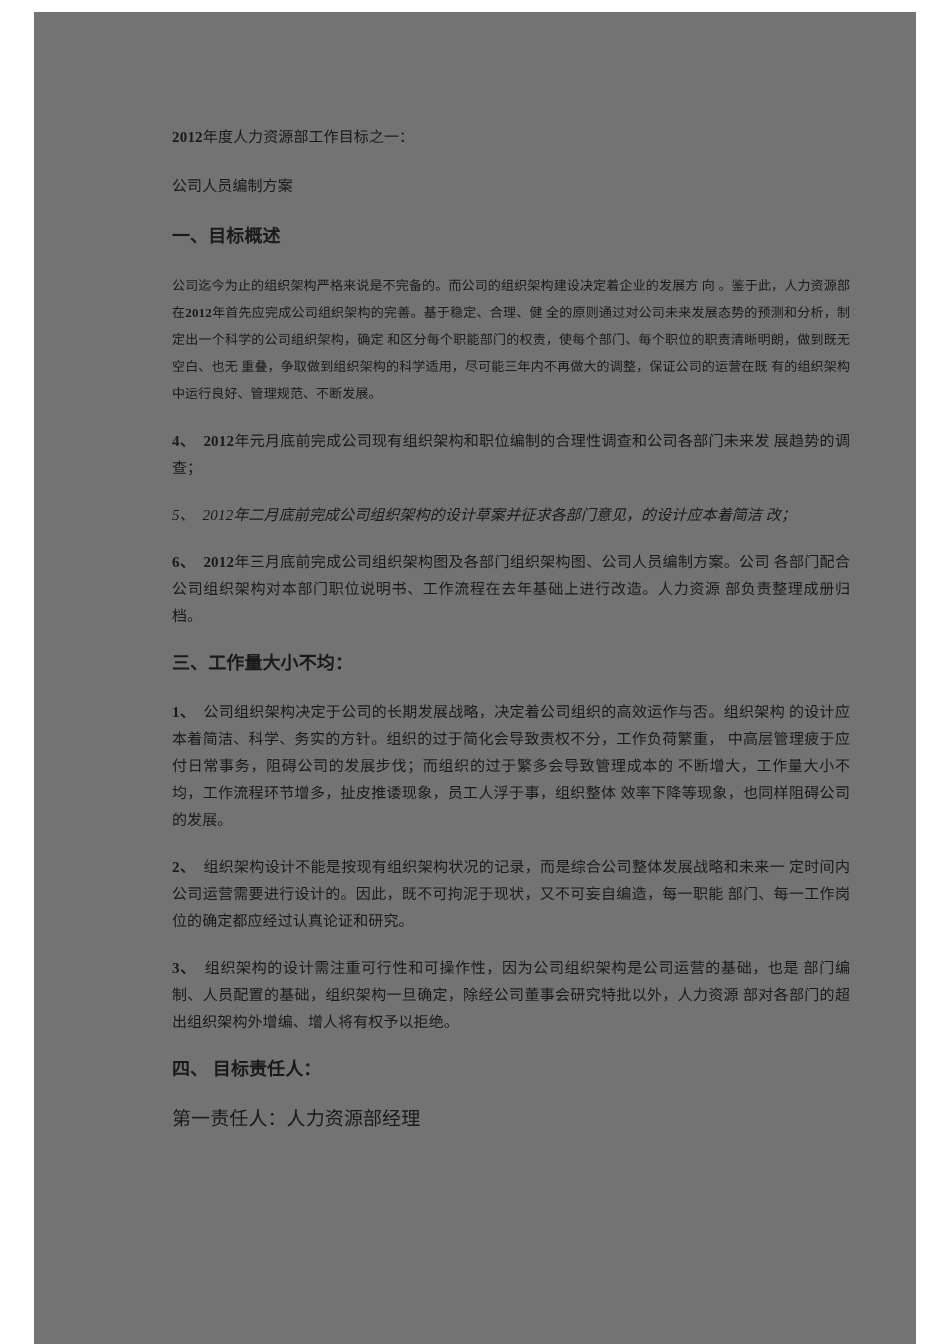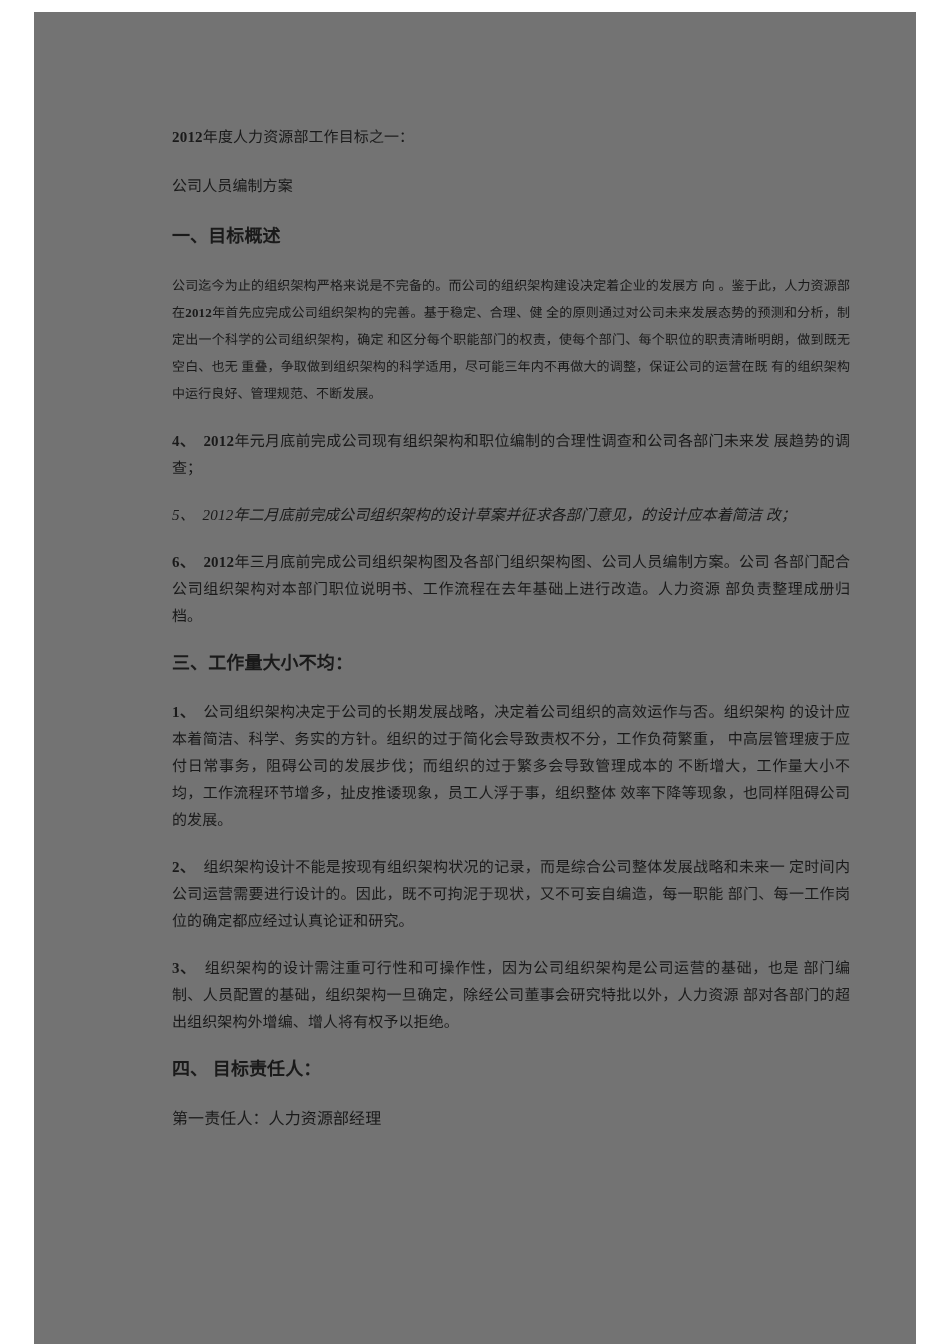--- a/index.html
+++ b/index.html
@@ -74,21 +74,21 @@
   }
   .item-italic {
     font-style: italic;
   }
   .item-italic .marker,
   .item-italic .num {
     font-weight: 400;
     font-style: italic;
   }
 
-  .resp { font-size: 16px; }
+  .resp { font-size: 19px; }
 
   
   .ynum {
     font-weight: 700;
     letter-spacing: 0.2px;
   }
 </style>
 </head>
 <body>
 

